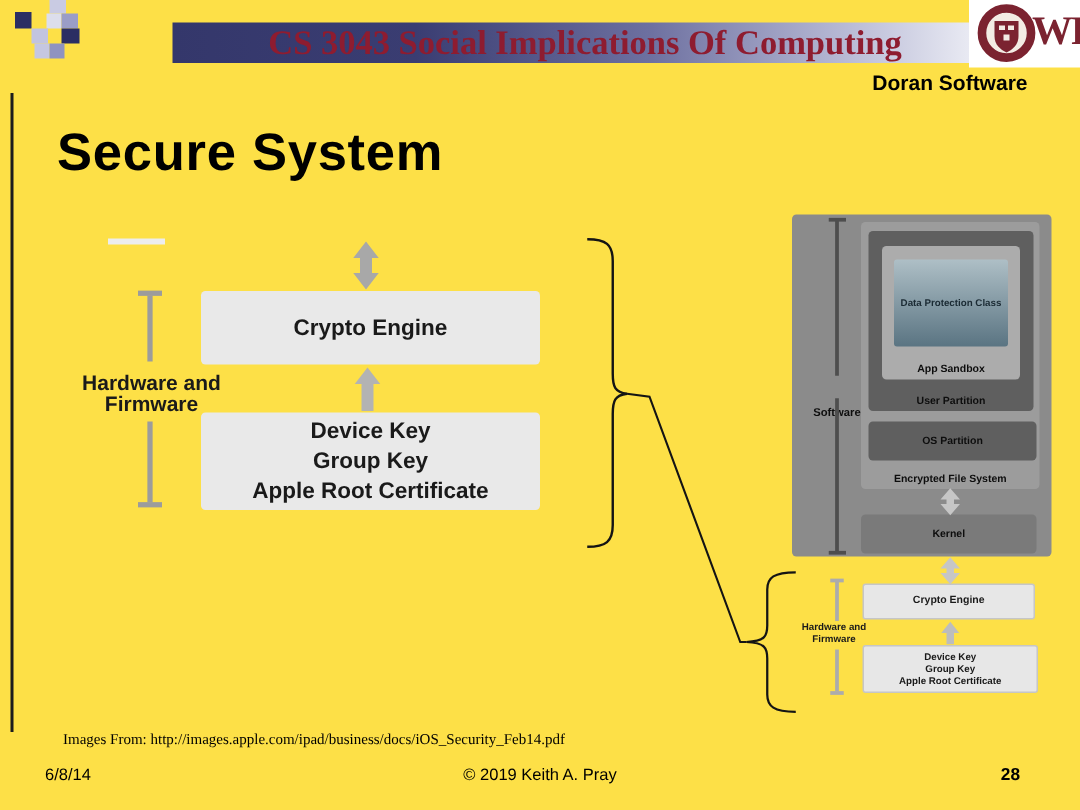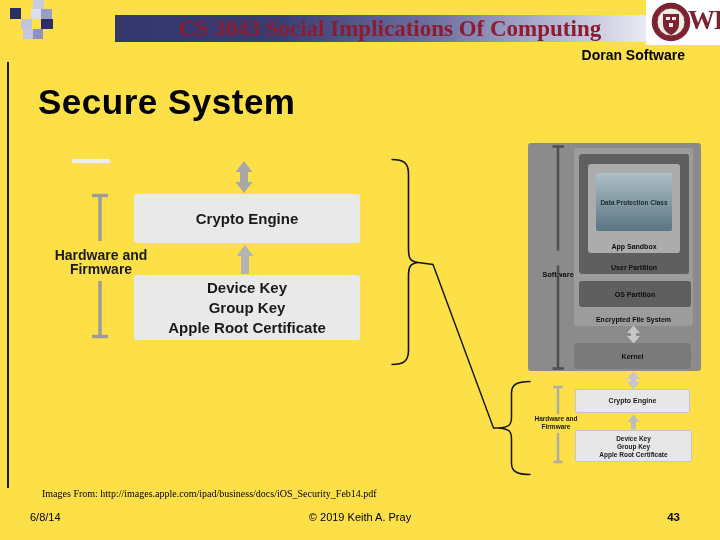--- a/index.html
+++ b/index.html
@@ -182,15 +182,15 @@
       <path d="M553.5 387 H562.5"></path>
       <path d="M558 388 V414"></path>
       <path d="M558 433 V461"></path>
       <path d="M553.5 462 H562.5"></path>
     </g>
   </svg>
 
   <div class="abs cite">Images From:  http://images.apple.com/ipad/business/docs/iOS_Security_Feb14.pdf</div>
   <div class="abs f-date">6/8/14</div>
   <div class="abs f-copy">© 2019 Keith A. Pray</div>
-  <div class="abs f-page">43</div>
+  <div class="abs f-page">28</div>
 
 </div>
 
 </body></html>

